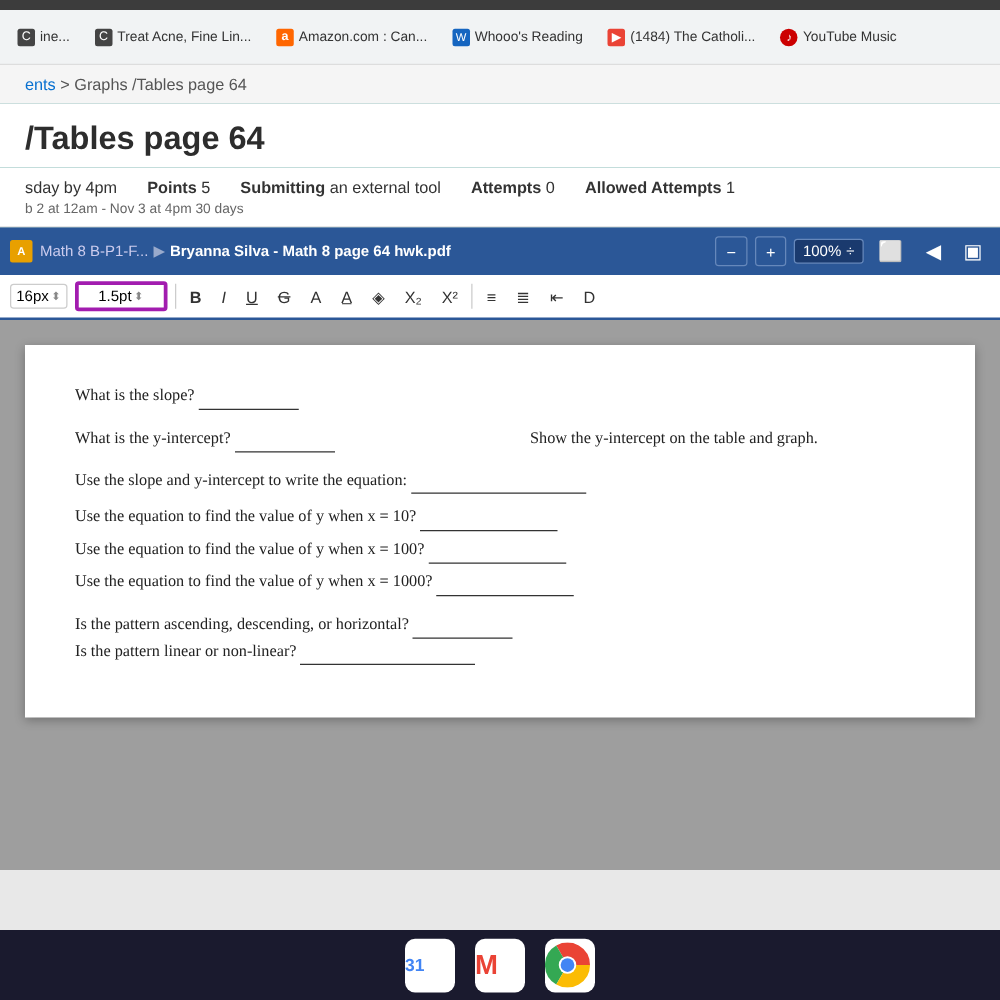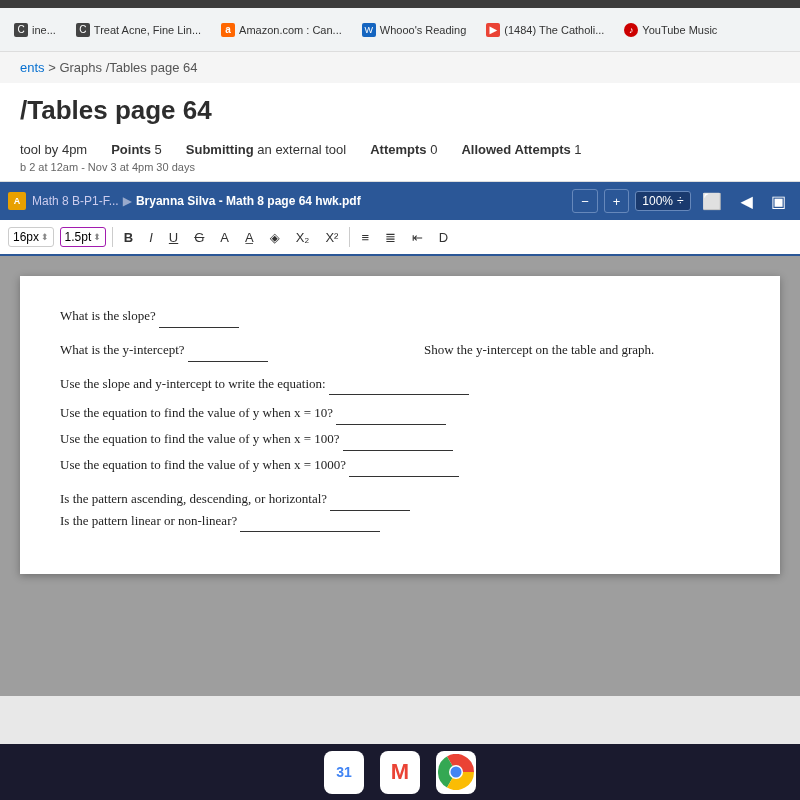--- a/index.html
+++ b/index.html
@@ -190,23 +190,23 @@
       border-radius: 3px;
       padding: 2px 4px;
       font-size: 12px;
       gap: 2px;
       cursor: pointer;
       background: white;
     }
     .format-line-height {
       display: flex;
       align-items: center;
-      border: 1px solid #a21caf;
+      border: 3px solid #a21caf;
       border-radius: 3px;
-      padding: 2px 4px;
+      padding: 2px 16px;
       font-size: 12px;
       gap: 2px;
       cursor: pointer;
       background: white;
     }
     .format-divider {
       width: 1px;
       height: 20px;
       background: #ccc;
     }
@@ -279,21 +279,21 @@
       align-items: center;
       justify-content: center;
       gap: 16px;
     }
     .taskbar-icon {
       width: 40px;
       height: 43px;
       border-radius: 8px;
       display: flex;
       align-items: center;
-      justify-content: center;
+      justify-content: flex-start;
       font-size: 22px;
       cursor: pointer;
     }
     .taskbar-icon.calendar { background: white; color: #4285f4; font-size: 14px; font-weight: bold; }
 
     .chevron-down {
       font-size: 9px;
       color: #888;
     }
   </style>
@@ -336,21 +336,21 @@
     <span>&gt;</span>
     <span>Graphs /Tables page 64</span>
   </div>
 
   <div class="page-title-section">
     <div class="page-title">/Tables page 64</div>
   </div>
 
   <div class="assignment-meta">
     <div class="meta-row1">
-      <span>tool by 4pm</span>
+      <span>sday by 4pm</span>
       <span>
         <span class="meta-label">Points</span>&nbsp;<span>5</span>
       </span>
       <span>
         <span class="meta-label">Submitting</span>&nbsp;<span>an external tool</span>
       </span>
       <span>
         <span class="meta-label">Attempts</span>&nbsp;<span>0</span>
       </span>
       <span>

